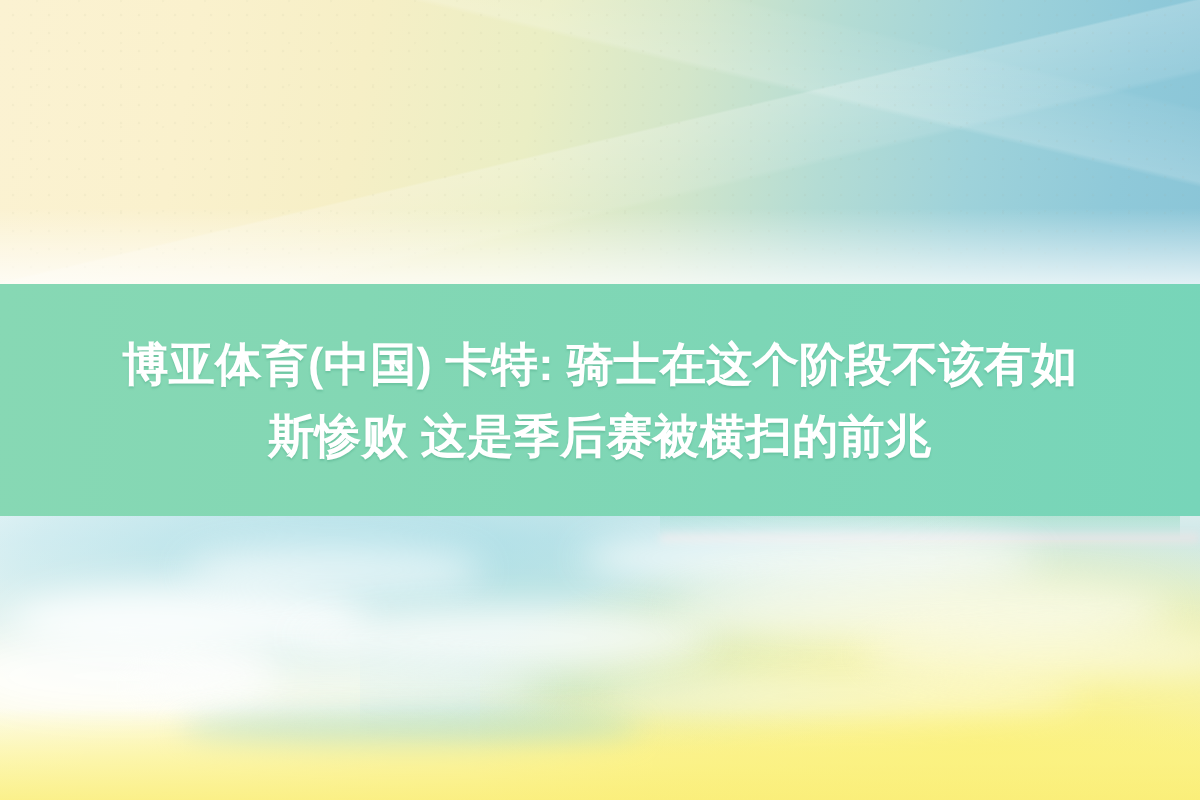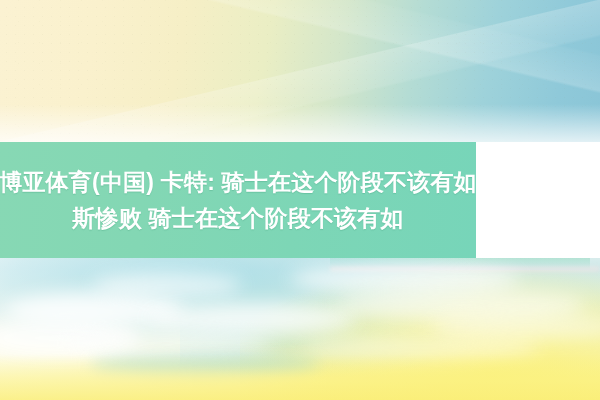--- a/index.html
+++ b/index.html
@@ -73,21 +73,21 @@
     height: 38px;
     background: linear-gradient(to bottom, rgba(255,255,255,0) 0%, rgba(255,255,255,0.55) 72%, rgba(255,255,255,0.75) 100%);
     pointer-events: none;
   }
 
   
   .green-band {
     position: absolute;
     left: 0;
     top: 142px;
-    width: 476px;
+    width: 600px;
     height: 116px;
     background: linear-gradient(95deg, #87d8b4 0%, #83d7b4 30%, #7dd6b6 62%, #77d5b9 100%);
     display: flex;
     flex-direction: column;
     align-items: center;
     justify-content: center;
   }
   .headline {
     width: 560px;
     margin: 0;
@@ -204,21 +204,21 @@
   <div class="top-band">
     <div class="facet-a"></div>
     <div class="facet-b"></div>
     <div class="texture"></div>
     <div class="top-glow"></div>
   </div>
 
   <div class="green-band">
     <h1 class="headline">
       <span class="line1">博亚体育(中国) 卡特: 骑士在这个阶段不该有如</span>
-      <span class="line2">斯惨败 骑士在这个阶段不该有如</span>
+      <span class="line2">斯惨败 这是季后赛被横扫的前兆</span>
     </h1>
   </div>
 
   <div class="sky">
     <div class="green-tail"></div>
     <div class="sky-left-wash"></div>
     <div class="sky-blue-pool"></div>
     <div class="sky-blue-pool2"></div>
     <div class="sky-yellow-pool"></div>
 

